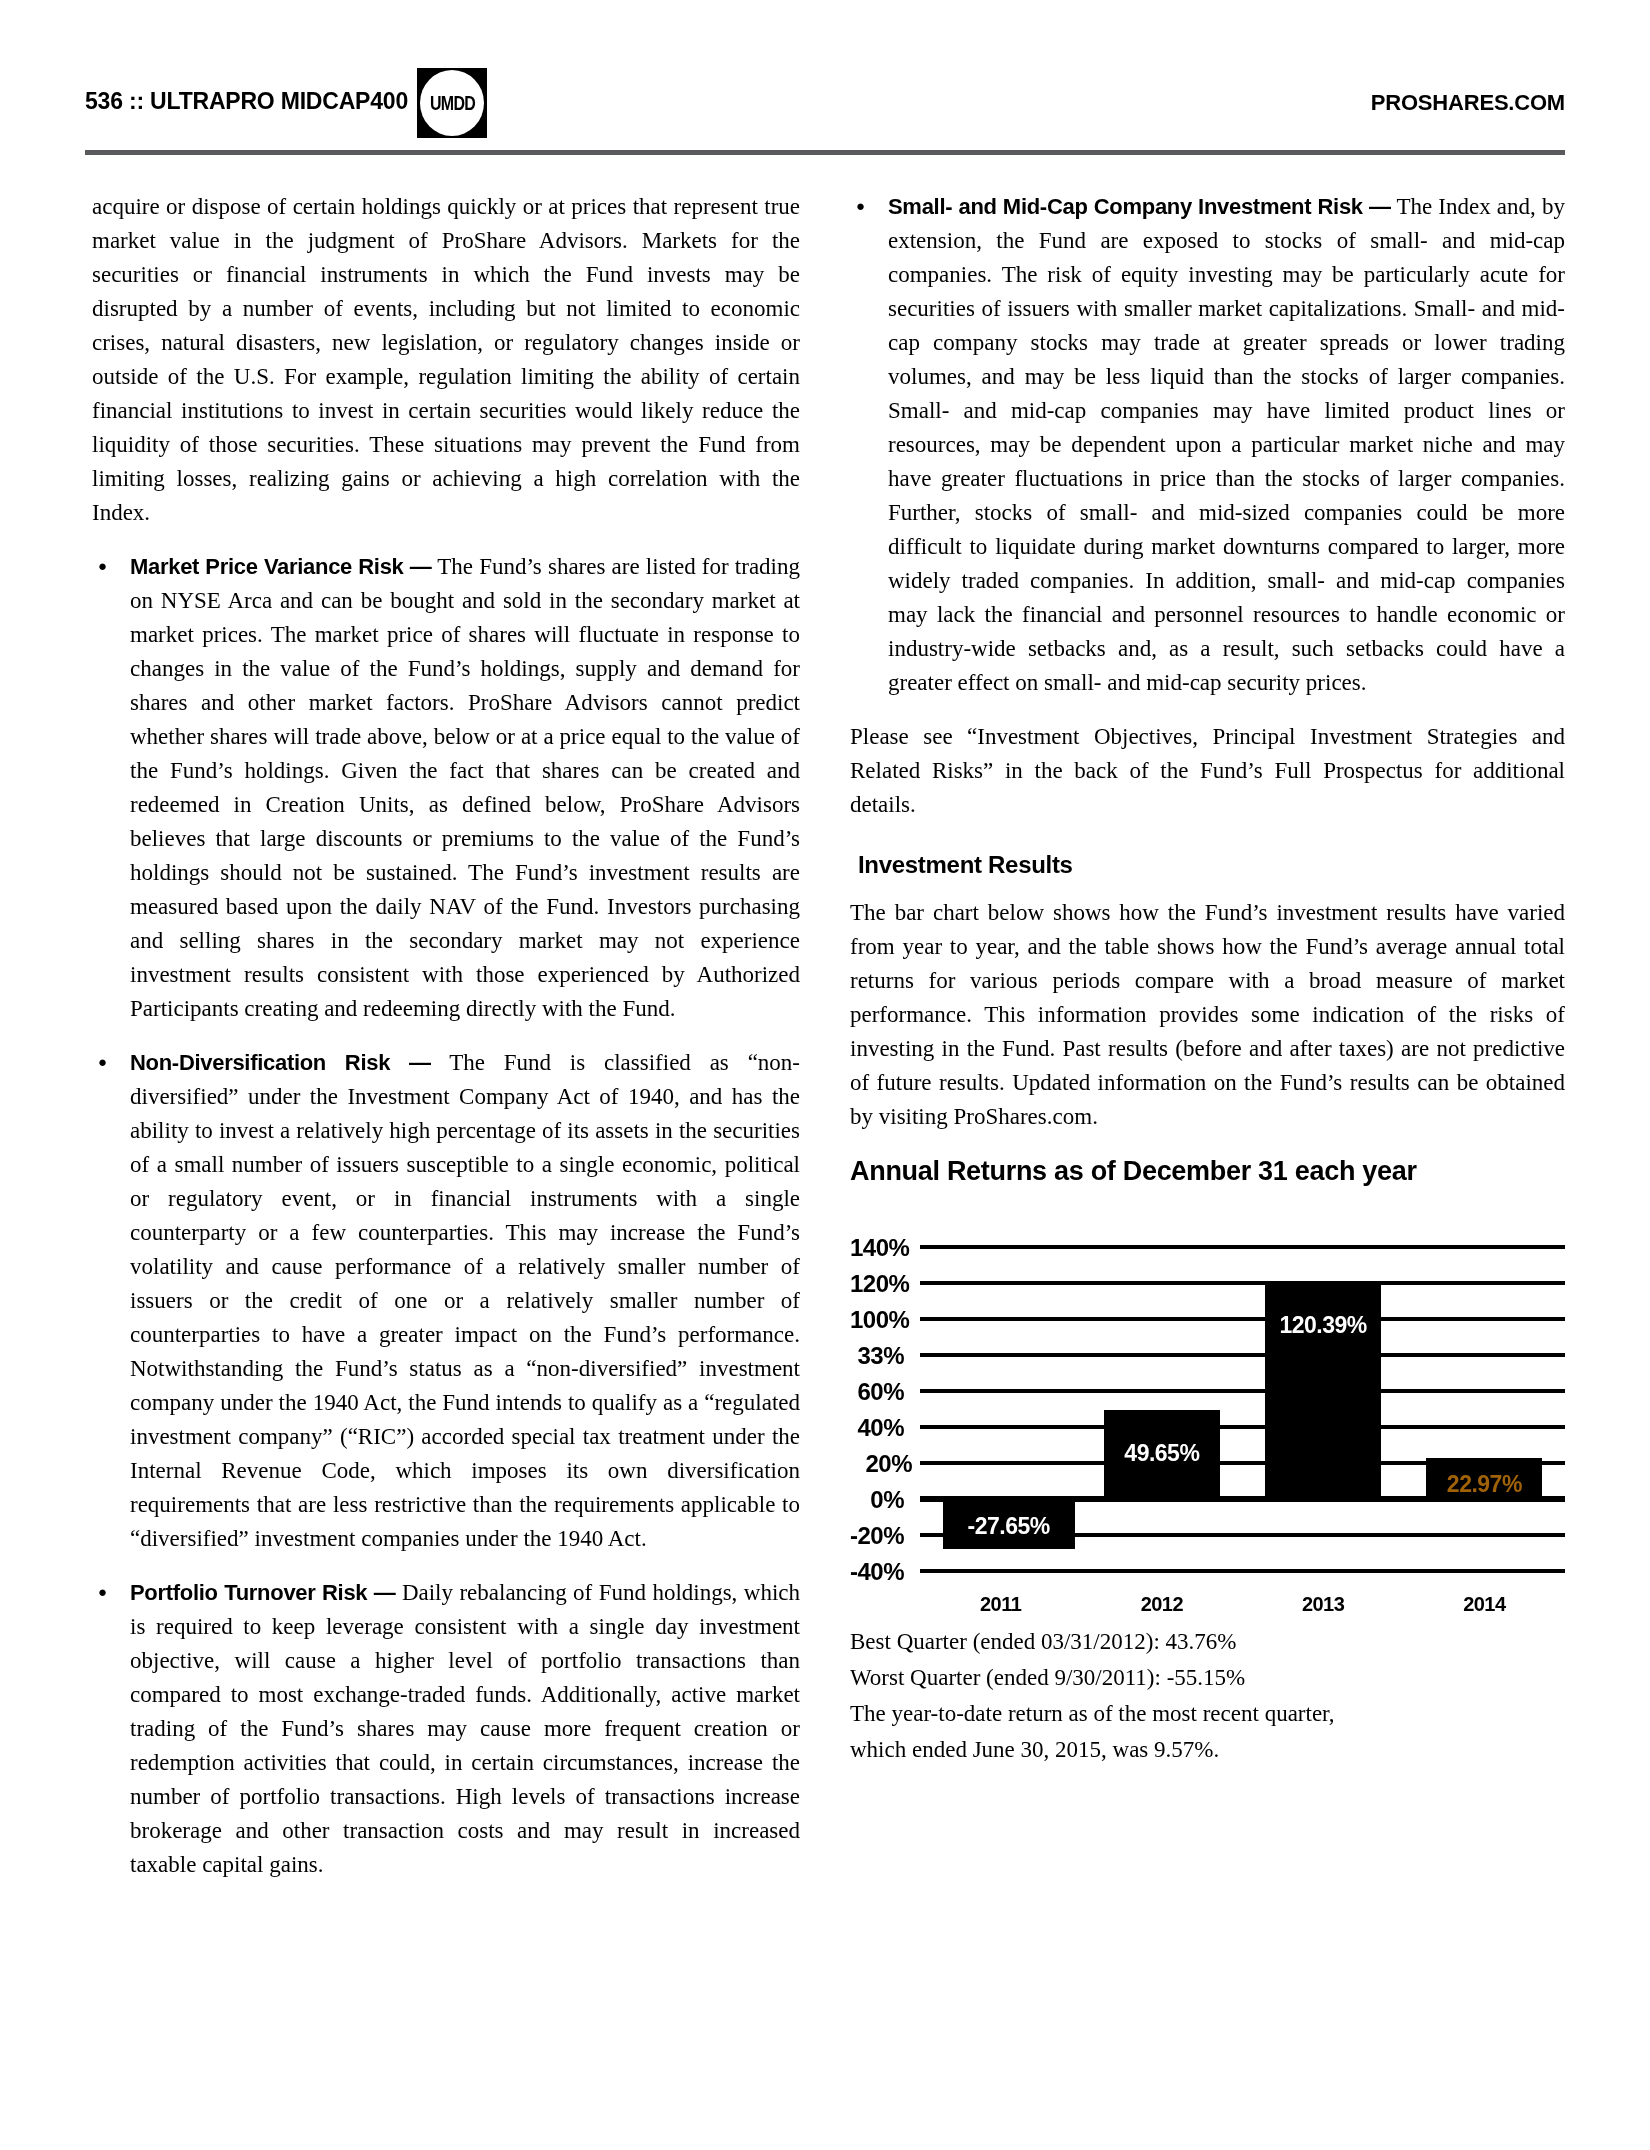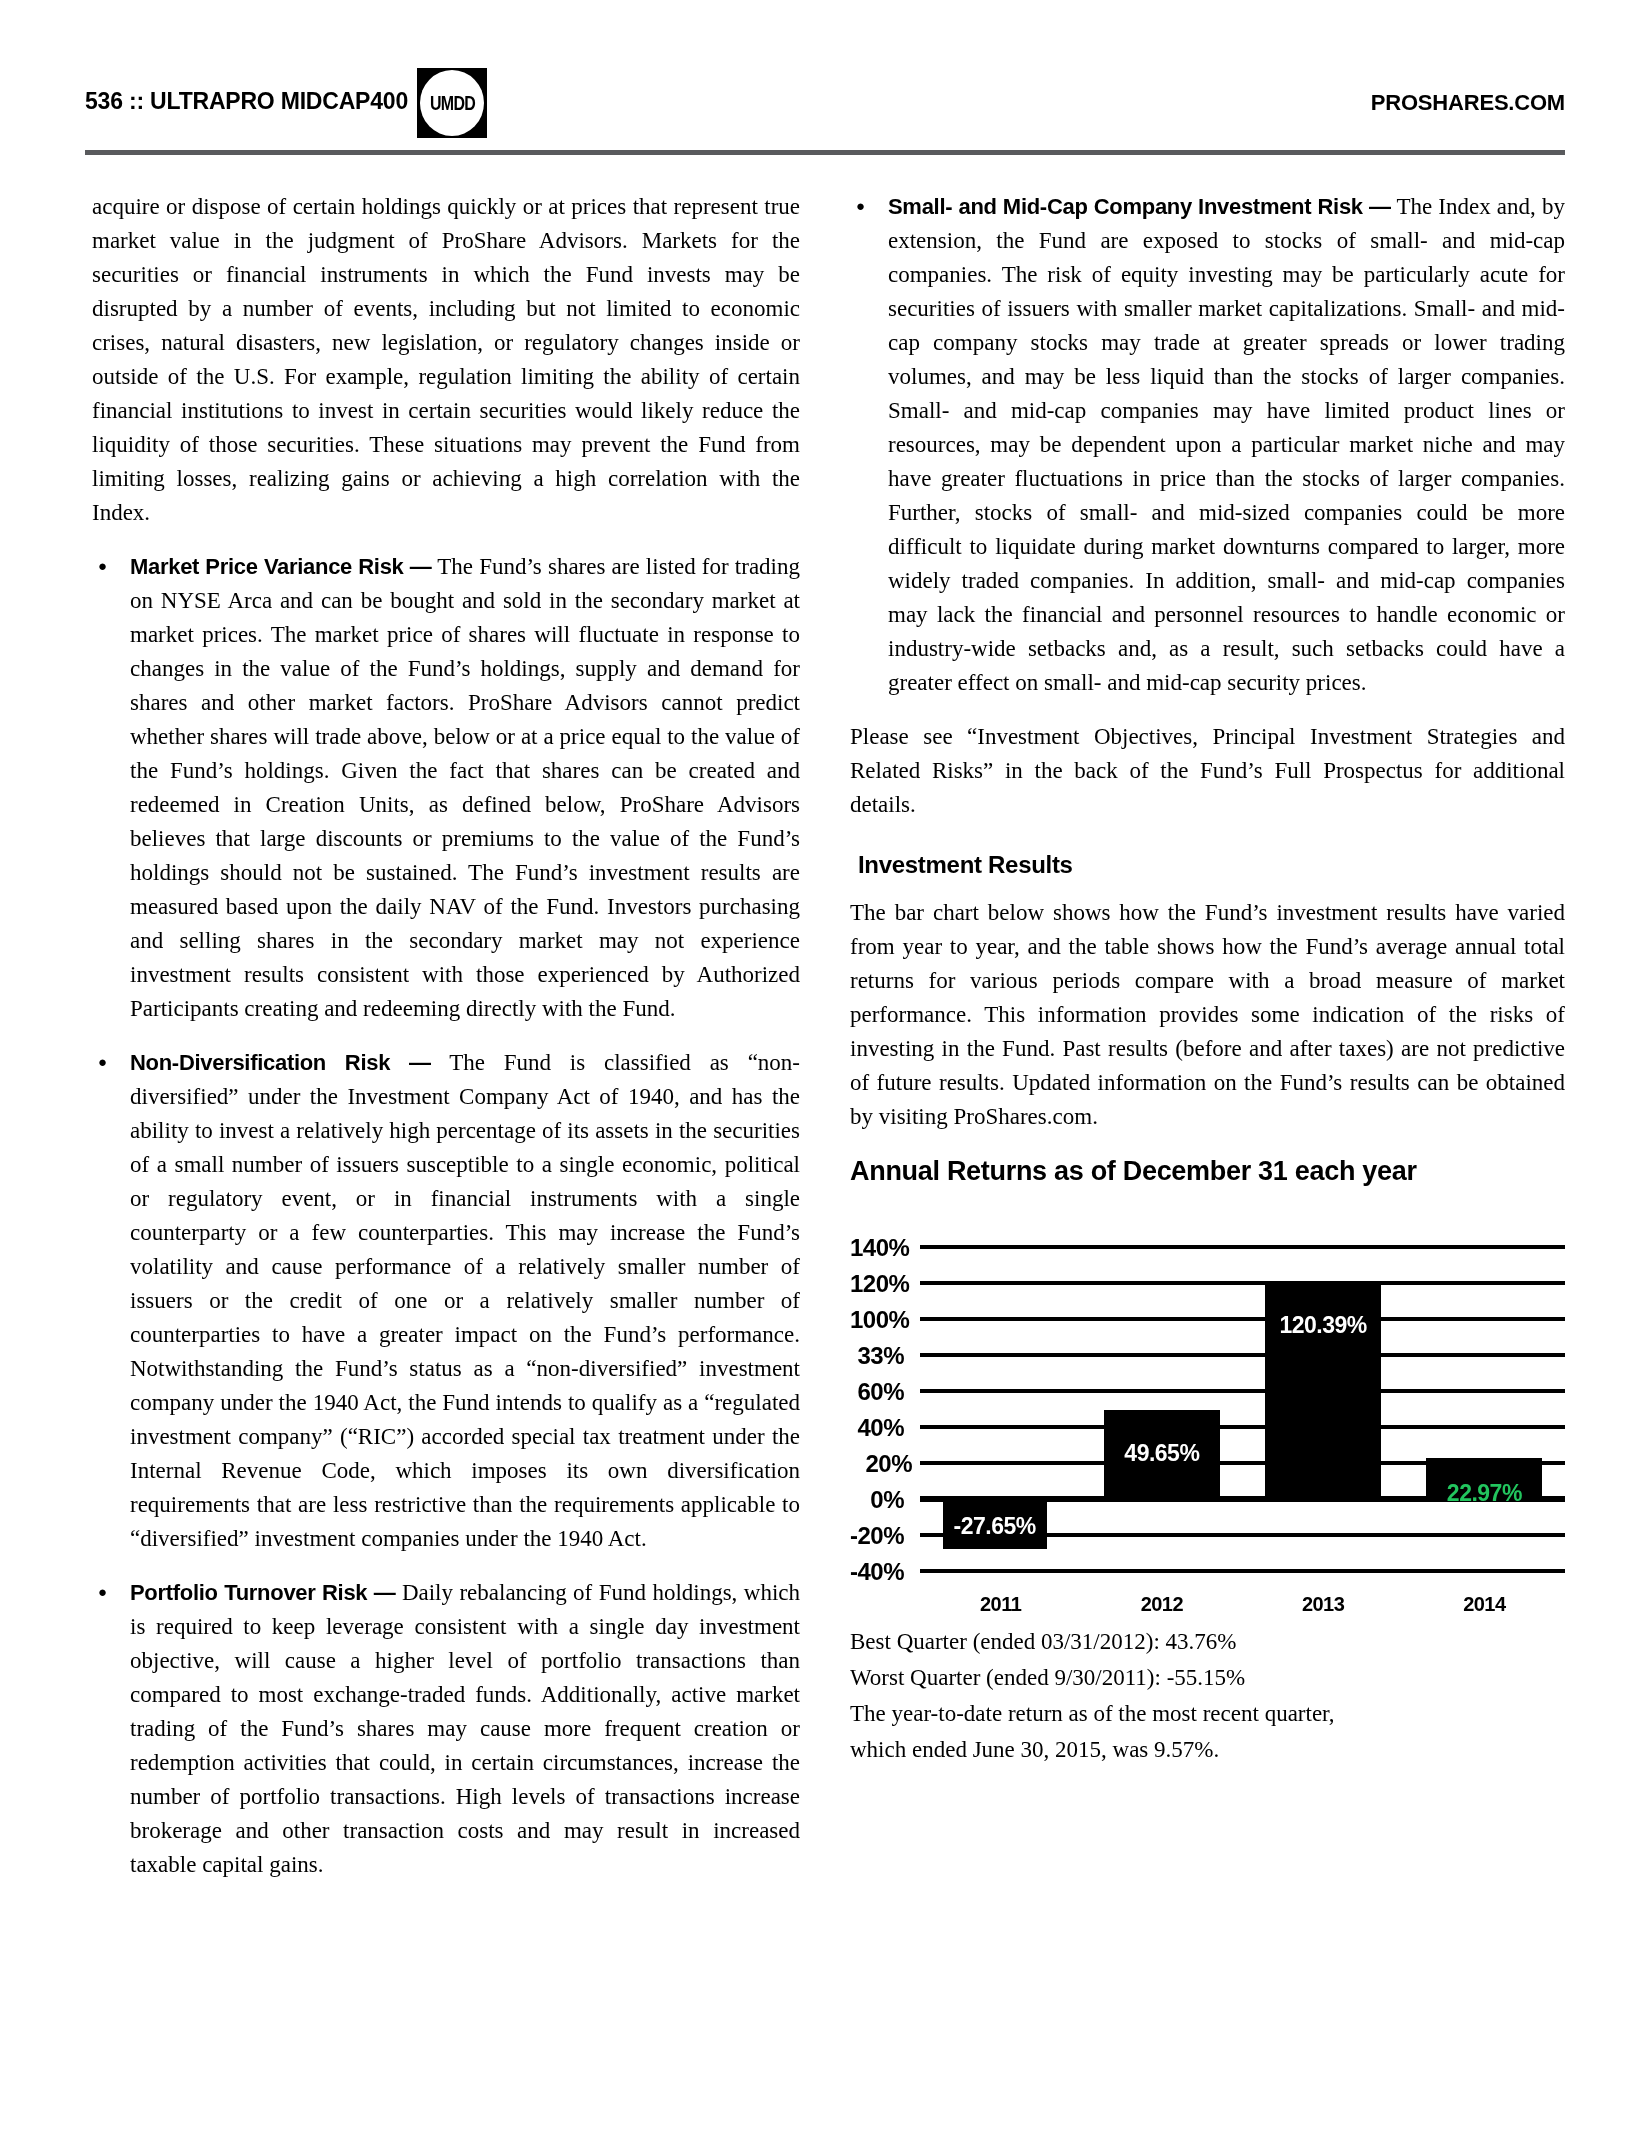--- a/index.html
+++ b/index.html
@@ -149,34 +149,34 @@
           <div class="grid" style="left: 70px; width: 645px; height: 4px; top: 181px; background: rgb(0, 0, 0);"></div>
           <div class="ytick" style="left: 0px; width: 54px; top: 167px;">40%</div>
           <div class="grid" style="left: 70px; width: 645px; height: 4px; top: 217px; background: rgb(0, 0, 0);"></div>
           <div class="ytick" style="left: 8px; width: 54px; top: 203px;">20%</div>
           <div class="grid" style="left: 70px; width: 645px; height: 6px; top: 252px; background: rgb(0, 0, 0);"></div>
           <div class="ytick" style="left: 0px; width: 54px; top: 239px;">0%</div>
           <div class="grid" style="left: 70px; width: 645px; height: 4px; top: 289px; background: rgb(0, 0, 0);"></div>
           <div class="ytick" style="left: 0px; width: 54px; top: 275px;">-20%</div>
           <div class="grid" style="left: 70px; width: 645px; height: 4px; top: 325px; background: rgb(0, 0, 0);"></div>
           <div class="ytick" style="left: 0px; width: 54px; top: 311px;">-40%</div>
-          <div class="bar" style="left: 92.625px; width: 104px; top: 255px; height: 49.77px; background: rgb(0, 0, 0);">
+          <div class="bar" style="left: 92.625px; width: 132px; top: 255px; height: 49.77px; background: rgb(0, 0, 0);">
             <div class="bar-label" style="top: 9.885px; color: rgb(255, 255, 255);">-27.65%</div>
           </div>
           <div class="xtick" style="left: 90.625px; width: 120px; top: 343px;">2011</div>
           <div class="bar" style="left: 253.875px; width: 116px; top: 165.63px; height: 89.37px; background: rgb(0, 0, 0);">
             <div class="bar-label" style="top: 26px; color: rgb(255, 255, 255);">49.65%</div>
           </div>
           <div class="xtick" style="left: 251.875px; width: 120px; top: 343px;">2012</div>
           <div class="bar" style="left: 415.125px; width: 116px; top: 38.298px; height: 216.702px; background: rgb(0, 0, 0);">
             <div class="bar-label" style="top: 26px; color: rgb(255, 255, 255);">120.39%</div>
           </div>
           <div class="xtick" style="left: 413.125px; width: 120px; top: 343px;">2013</div>
           <div class="bar" style="left: 576.375px; width: 116px; top: 213.654px; height: 41.346px; background: rgb(0, 0, 0);">
-            <div class="bar-label" style="top: 18px; color: #22c55e;">22.97%</div>
+            <div class="bar-label" style="top: 9px; color: #a16207;">22.97%</div>
           </div>
           <div class="xtick" style="left: 574.375px; width: 120px; top: 343px;">2014</div>
         </div>
     </div>
 
     <p class="quarters">
       <span>Best Quarter (ended 03/31/2012): 43.76%</span><br>
       <span>Worst Quarter (ended 9/30/2011): -55.15%</span><br>
       <span>The year-to-date return as of the most recent quarter,</span><br>
       <span>which ended June 30, 2015, was 9.57%.</span>

